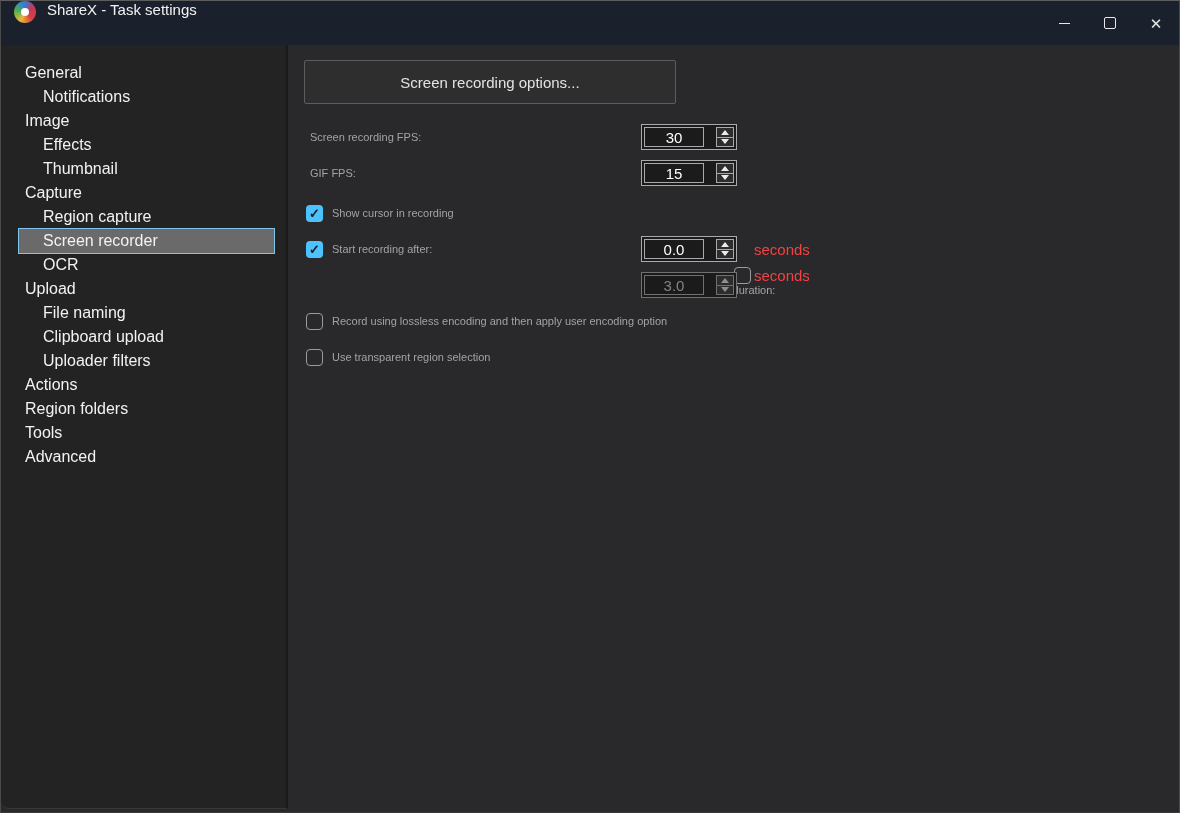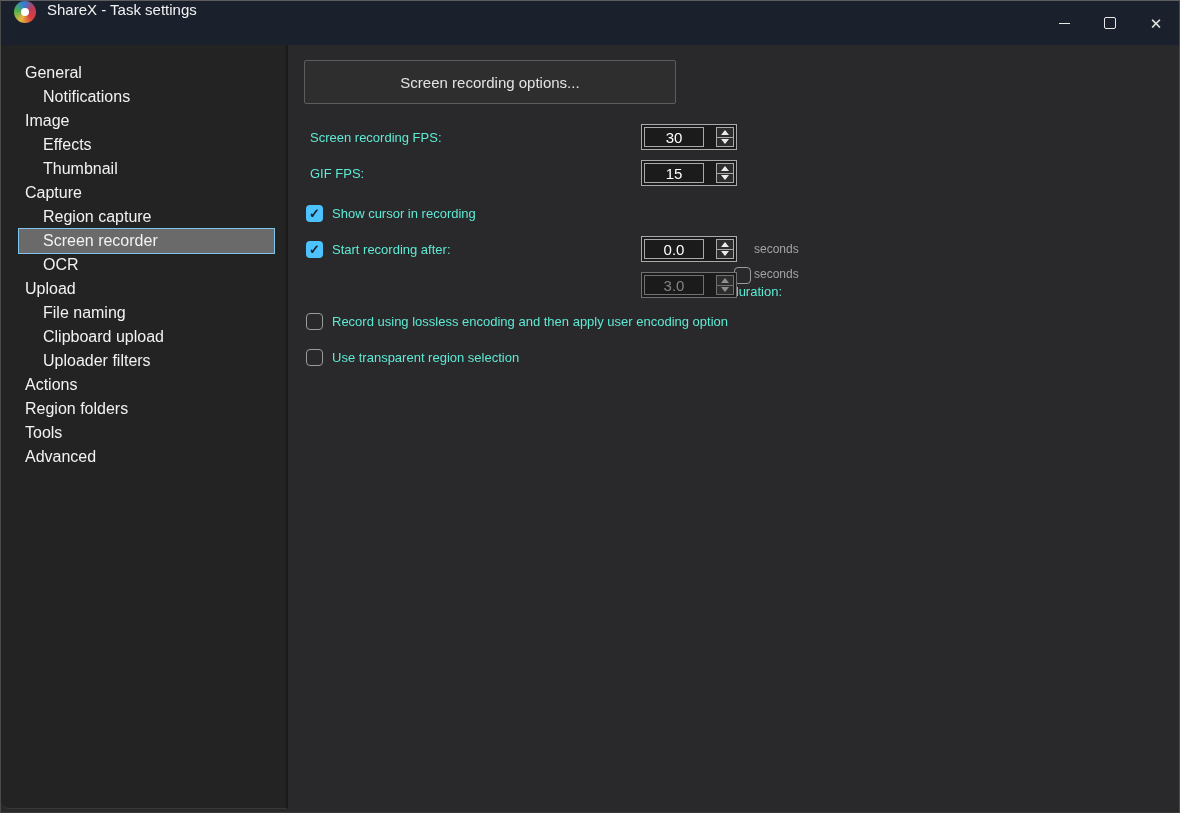--- a/index.html
+++ b/index.html
@@ -34,24 +34,24 @@
     font-size:16px; white-space:nowrap; cursor:default; }
   .side-item.level0 { padding-left:6px; }
   .side-item.level1 { padding-left:24px; }
   .side-item.selected { background:var(--sel-bg,#6a6a6a); outline:1px solid var(--sel-border,#7fc4ea); }
   .content { position:absolute; left:289px; top:0; right:0; bottom:0; }
   
   .options-btn { position:absolute; left:14px; top:15px; width:372px; height:44px;
     background:#2e2e2e; border:1px solid #5c5c5c; border-radius:2px;
     color:#e3e3e3; font-size:15px; font-family:inherit; cursor:pointer; }
   .row { position:absolute; left:0; right:0; height:36px; display:flex; align-items:center; }
-  .lbl { color:#5eead4; font-size:13px; white-space:nowrap; }
+  .lbl { color:#a3a3a3; font-size:11px; white-space:nowrap; }
   .lbl.plain { margin-left:20px; }
   .lbl.after-cb { margin-left:9px; }
-  .suffix { position:absolute; left:464px; color:#a3a3a3; font-size:12px; }
+  .suffix { position:absolute; left:464px; color:#ef4444; font-size:15px; }
   .checkbox { width:17px; height:17px; margin-left:16px; border-radius:4px; box-sizing:border-box;
     display:flex; align-items:center; justify-content:center; flex:0 0 auto; cursor:pointer; }
   .checkbox.unchecked { border:1px solid #9b9b9b; background:transparent; }
   .checkbox.checked { background:var(--accent,#4cc2ff); }
   .checkbox .mark { color:#15202b; font-size:13px; font-weight:bold; line-height:1; }
   .spinner { position:absolute; left:351px; top:5px; width:96px; height:26px;
     border:1px solid #a9a9a9; background:#1b1b1b; box-sizing:border-box;
     display:flex; padding:2px; gap:12px; }
   .spin-value { flex:1; border:1px solid #a9a9a9; box-sizing:border-box; background:#1b1b1b;
     color:#ffffff; font-size:15px; display:flex; align-items:center; justify-content:center; }

